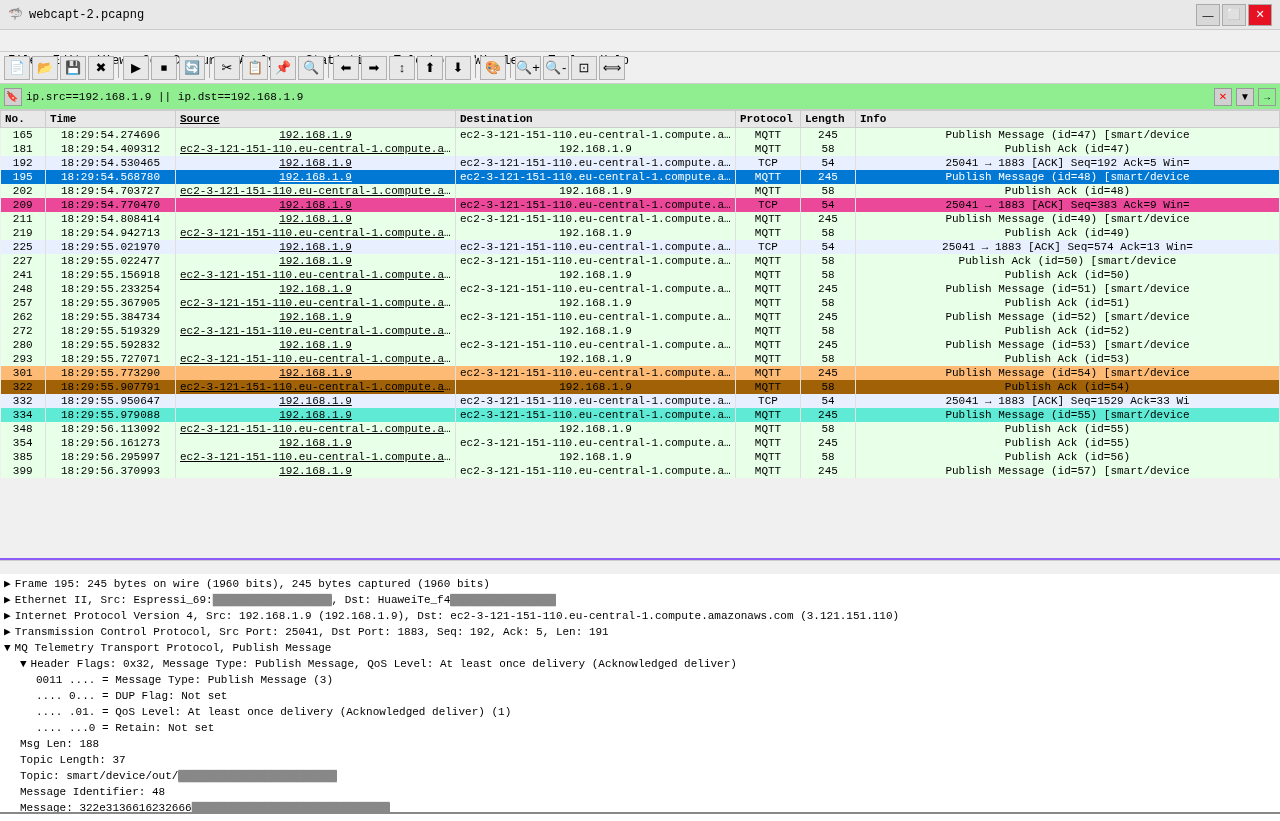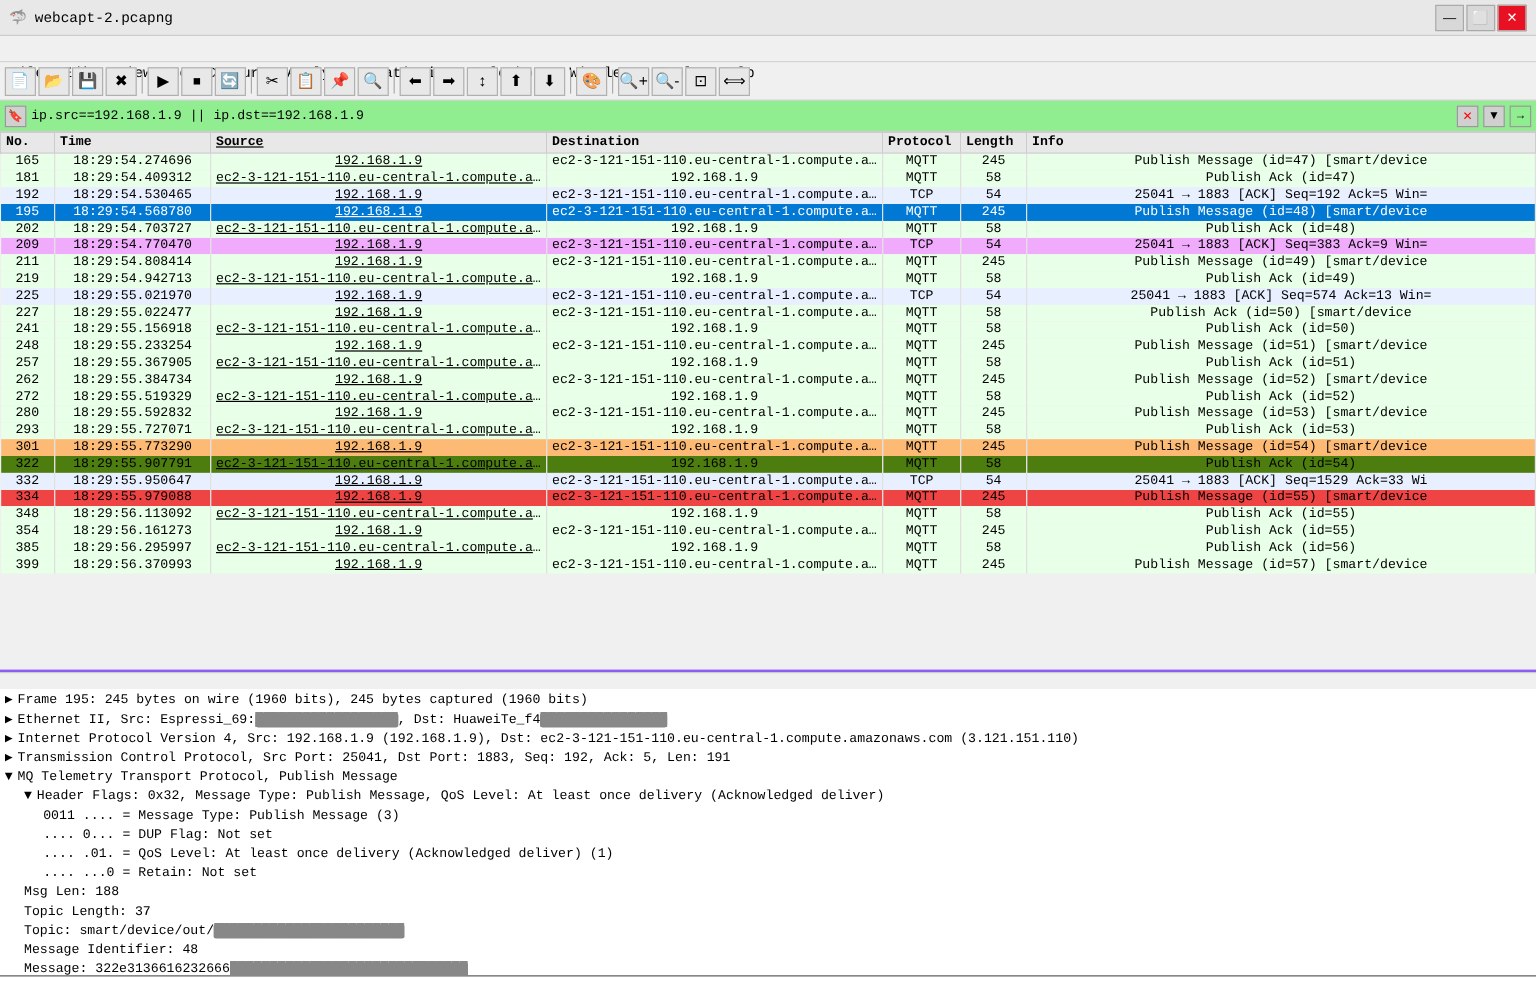--- a/index.html
+++ b/index.html
@@ -303,21 +303,21 @@
         </tr>
         <tr class="even" style="background: rgb(232, 255, 232);">
           <td class="col-no">202</td>
           <td class="col-time">18:29:54.703727</td>
           <td class="col-src">ec2-3-121-151-110.eu-central-1.compute.amaz...</td>
           <td class="col-dst">192.168.1.9</td>
           <td class="col-proto">MQTT</td>
           <td class="col-len">58</td>
           <td class="col-info">Publish Ack (id=48)</td>
         </tr>
-        <tr class="odd" style="background: #f0abfc;">
+        <tr class="odd" style="background: #ec4899;">
           <td class="col-no">209</td>
           <td class="col-time">18:29:54.770470</td>
           <td class="col-src">192.168.1.9</td>
           <td class="col-dst">ec2-3-121-151-110.eu-central-1.compute.amazonaws.c...</td>
           <td class="col-proto">TCP</td>
           <td class="col-len">54</td>
           <td class="col-info">25041 → 1883 [ACK] Seq=383 Ack=9 Win=</td>
         </tr>
         <tr class="even" style="background: rgb(232, 255, 232);">
           <td class="col-no">211</td>
@@ -420,39 +420,39 @@
         </tr>
         <tr class="odd" style="background: #fdba74; margin-left: 11px;">
           <td class="col-no">301</td>
           <td class="col-time">18:29:55.773290</td>
           <td class="col-src">192.168.1.9</td>
           <td class="col-dst">ec2-3-121-151-110.eu-central-1.compute.amazonaws.c...</td>
           <td class="col-proto">MQTT</td>
           <td class="col-len">245</td>
           <td class="col-info">Publish Message (id=54) [smart/device</td>
         </tr>
-        <tr class="even" style="background: #4d7c0f;">
+        <tr class="even" style="background: #a16207;">
           <td class="col-no">322</td>
           <td class="col-time">18:29:55.907791</td>
           <td class="col-src">ec2-3-121-151-110.eu-central-1.compute.amaz...</td>
           <td class="col-dst">192.168.1.9</td>
           <td class="col-proto">MQTT</td>
           <td class="col-len">58</td>
           <td class="col-info">Publish Ack (id=54)</td>
         </tr>
         <tr class="odd" style="background: rgb(232, 240, 255);">
           <td class="col-no">332</td>
           <td class="col-time">18:29:55.950647</td>
           <td class="col-src">192.168.1.9</td>
           <td class="col-dst">ec2-3-121-151-110.eu-central-1.compute.amazonaws.c...</td>
           <td class="col-proto">TCP</td>
           <td class="col-len">54</td>
           <td class="col-info">25041 → 1883 [ACK] Seq=1529 Ack=33 Wi</td>
         </tr>
-        <tr class="even" style="background: #ef4444;">
+        <tr class="even" style="background: #5eead4;">
           <td class="col-no">334</td>
           <td class="col-time">18:29:55.979088</td>
           <td class="col-src">192.168.1.9</td>
           <td class="col-dst">ec2-3-121-151-110.eu-central-1.compute.amazonaws.c...</td>
           <td class="col-proto">MQTT</td>
           <td class="col-len">245</td>
           <td class="col-info">Publish Message (id=55) [smart/device</td>
         </tr>
         <tr class="odd" style="background: rgb(232, 255, 232);">
           <td class="col-no">348</td>

